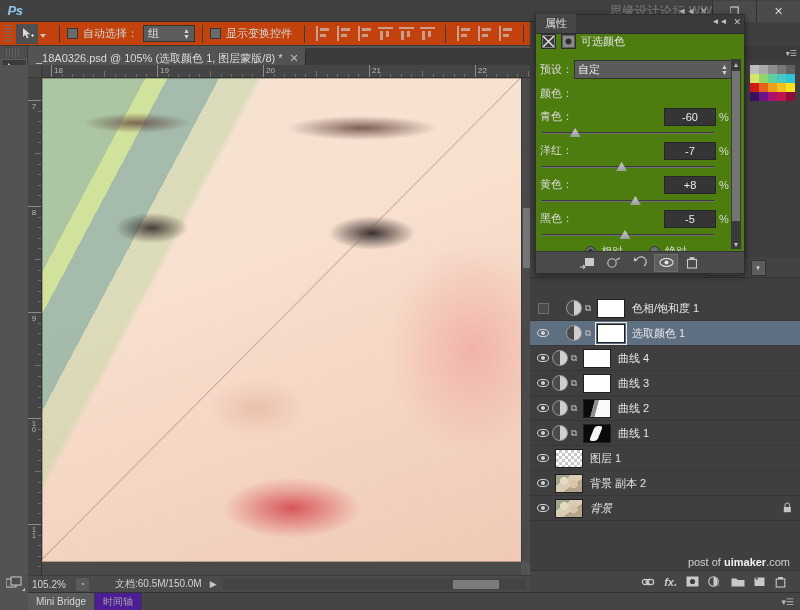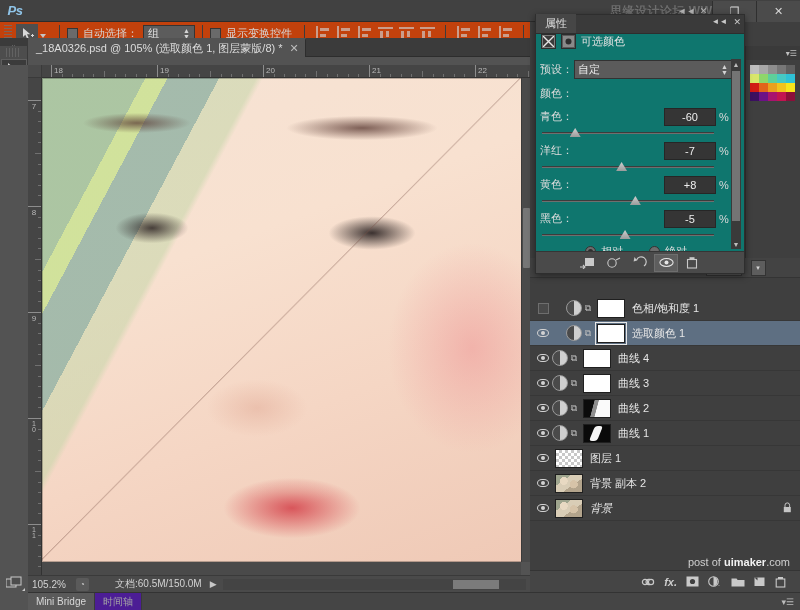--- a/index.html
+++ b/index.html
@@ -61,21 +61,21 @@
     height: 17px; min-width: 52px; background: #5c5c5c; border: 1px solid #343434;
     display: flex; align-items: center; justify-content: space-between;
     padding: 0 4px; font-size: 11px; color: #e2e2e2;
   }
   .opt-sep { width: 1px; height: 18px; background: #3c3c3c; margin: 0 7px; }
   .align-ico { width: 17px; height: 17px; margin: 0 2px; position: relative; opacity: .65; }
   .align-ico i { position: absolute; background: #cfcfcf; display: block; }
 
   
   .tabbar {
-    position: absolute; left: 0; top: 38px; width: 530px; height: 19px;
+    position: absolute; left: 0; top: 48px; width: 530px; height: 19px;
     background: #3b3b3b; border-bottom: 1px solid #2d2d2d;
     display: flex; align-items: center;
   }
   .dblarrow { width: 28px; height: 19px; color: #9a9a9a; font-size: 9px;
     display:flex;align-items:center;justify-content:center; }
   .doctab {
     height: 19px; background: #535353; border-right: 1px solid #2d2d2d;
     border-top: 2px solid #535353;
     display: flex; align-items: center; padding: 0 6px 0 8px; font-size: 11px; color: #dcdcdc;
     white-space: nowrap;
@@ -181,21 +181,21 @@
   .dock { position: absolute; left: 530px; top: 22px; width: 270px; height: 570px; background: #3f3f3f; }
 
   .workspace-row { position: absolute; left: 530px; top: 22px; width: 270px; height: 24px;
      background: #4f4f4f; display:flex; align-items:center; justify-content:flex-end; }
   .workspace-btn { height: 18px; padding: 0 7px; background: #5c5c5c; border: 1px solid #383838;
      font-size: 11px; color: #e4e4e4; display:flex;align-items:center; margin-right: 3px; }
 
   
   .props-panel {
     position: absolute; left: 535px; top: 14px; width: 210px; height: 260px;
-    background: #0f766e; border: 1px solid #2e2e2e; box-shadow: 0 2px 7px rgba(0,0,0,.45);
+    background: #4d7c0f; border: 1px solid #2e2e2e; box-shadow: 0 2px 7px rgba(0,0,0,.45);
   }
   .props-tabstrip { height: 19px; background: #3a3a3a; display: flex; align-items: flex-end;
      border-bottom: 1px solid #2e2e2e; position: relative; }
   .props-tab { height: 19px; padding: 0 9px; background: #464646; font-size: 11px; color: #e0e0e0;
      display: flex; align-items: center; }
   .props-tabstrip .ctrls { position: absolute; right: 3px; top: 2px; display: flex; gap: 6px; }
   .props-head { height: 22px; display: flex; align-items: flex-start; padding-left: 5px; gap: 5px; }
   .adj-ico { width: 15px; height: 15px; background: #7d7d7d; border: 1px solid #2c2c2c;
      display: flex; align-items: center; justify-content: center; }
   .mask-ico { width: 15px; height: 15px; background: #5a5a5a; border: 1px solid #2c2c2c;

